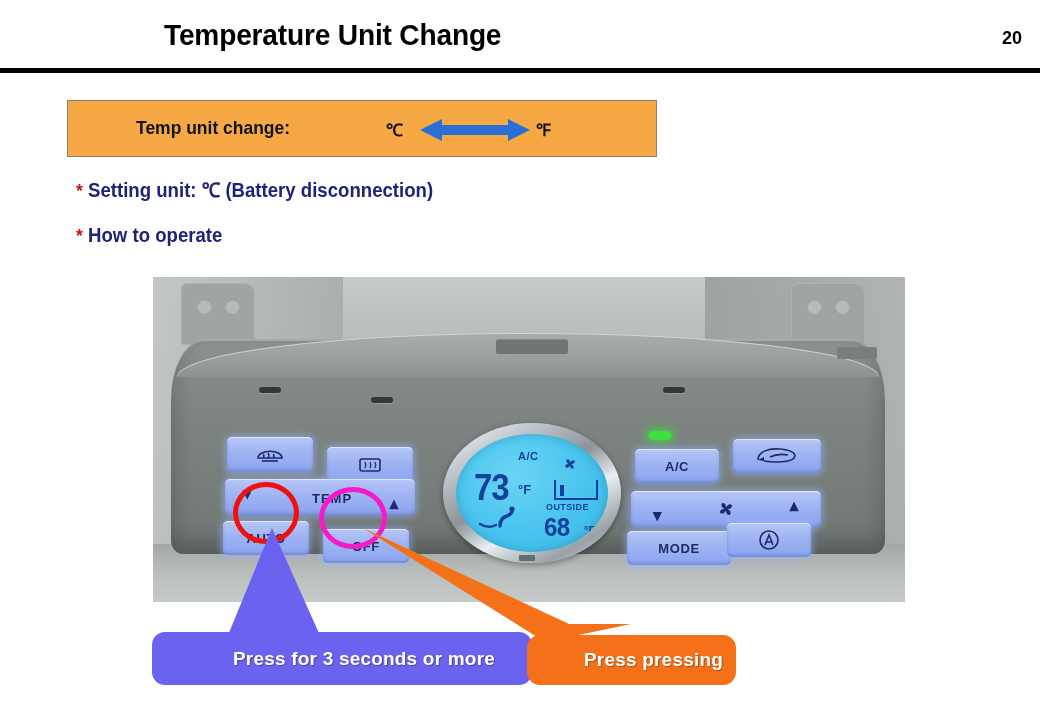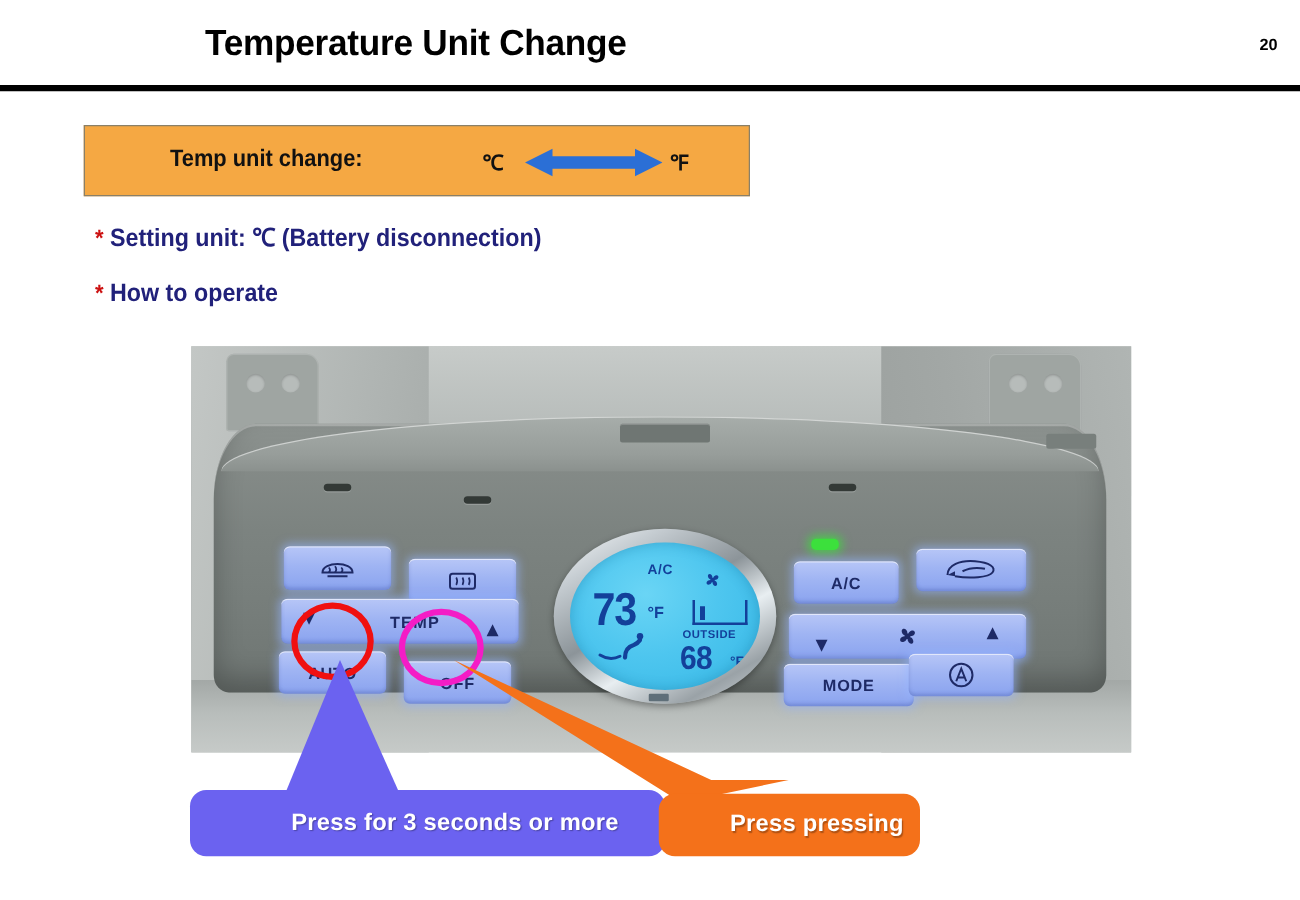--- a/index.html
+++ b/index.html
@@ -54,35 +54,35 @@
     letter-spacing: -0.2px;
     white-space: nowrap;
     transform: scaleX(0.97);
     transform-origin: left center;
   }
   #page-number {
     position: absolute;
     right: 18px; top: 28px;
     font-family: "Liberation Sans", sans-serif;
     font-weight: bold;
-    font-size: 13px;
+    font-size: 18px;
     color: #000000;
   }
   #header-rule {
     position: absolute;
     left: 0; top: 68px;
     width: 1040px; height: 5px;
     background: #000000;
   }
 
   
   #banner {
     position: absolute;
     left: 67px; top: 100px;
-    width: 533px; height: 57px;
+    width: 590px; height: 57px;
     background: #f5a843;
     border: 1px solid #8a8068;
     box-sizing: border-box;
   }
   #banner-label {
     position: absolute;
     left: 68px; top: 16px;
     font-family: "Liberation Sans", sans-serif;
     font-weight: bold;
     font-size: 19px;

